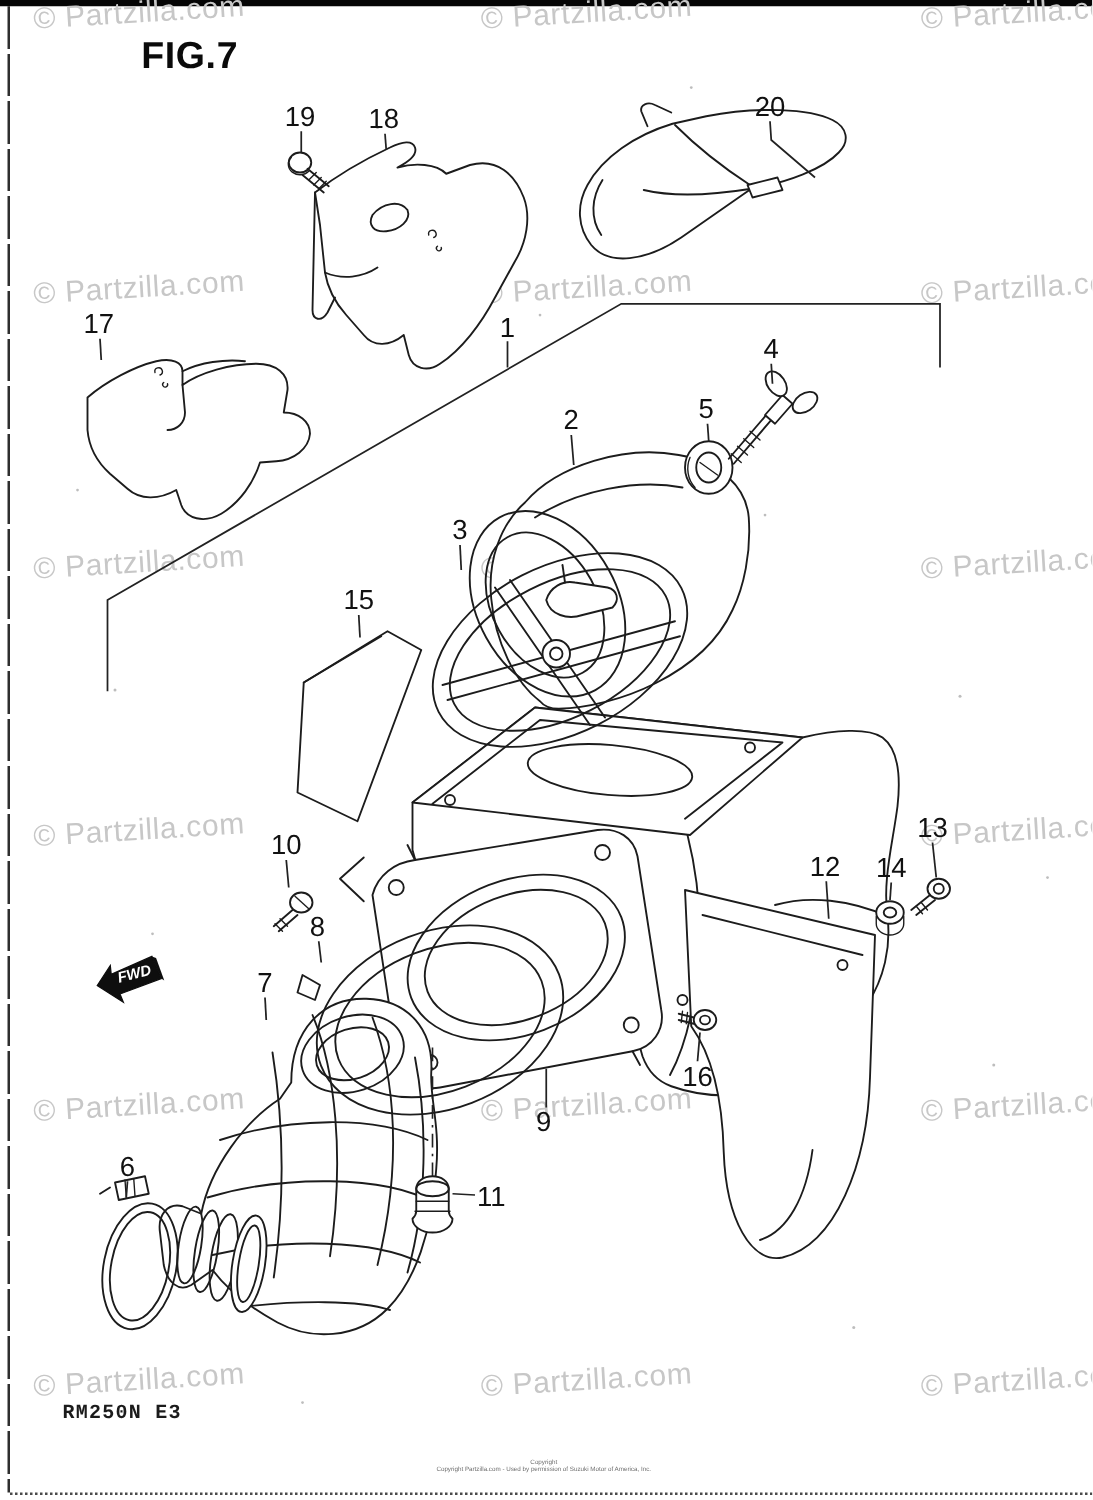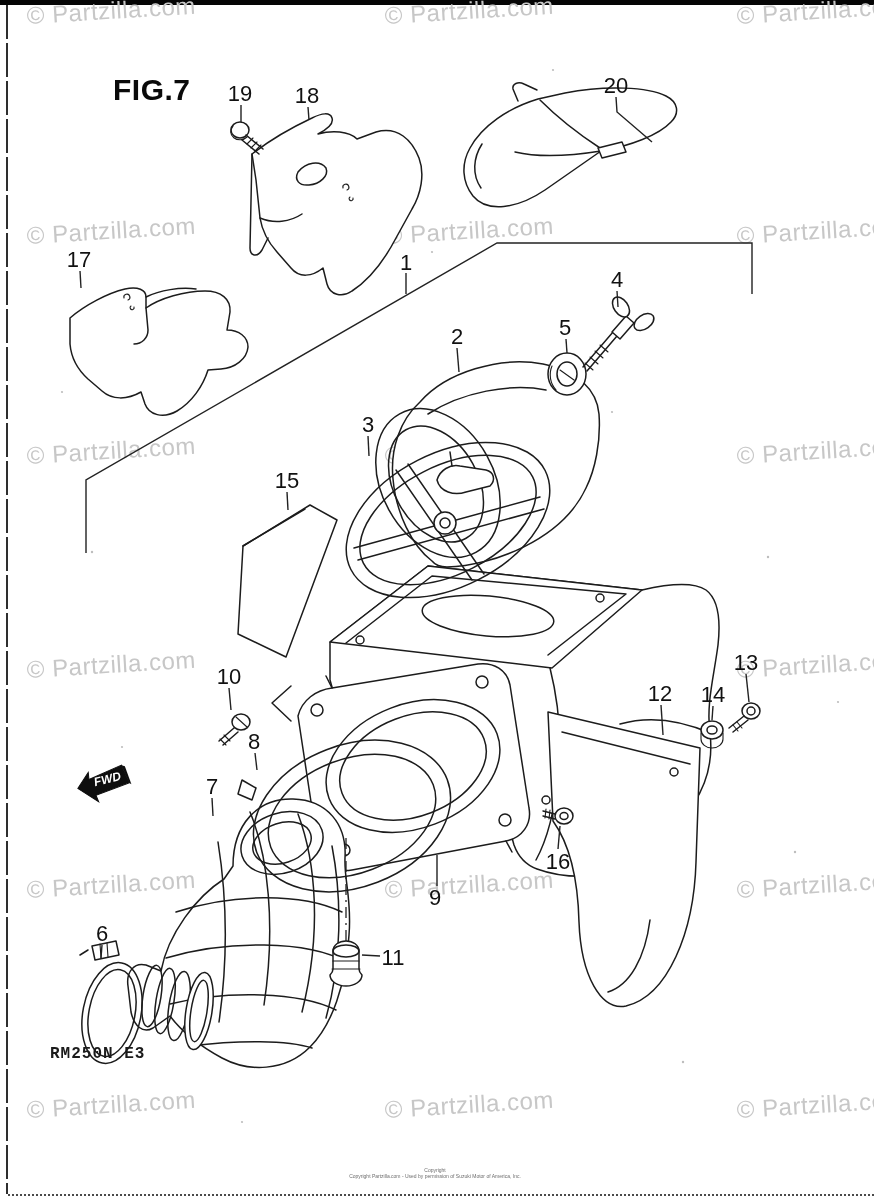--- a/index.html
+++ b/index.html
@@ -6,40 +6,40 @@
   #page{
     position:relative;width:874px;height:1200px;background:#ffffff;
     overflow:hidden;font-family:"Liberation Sans",sans-serif;
   }
   #topbar{position:absolute;left:0;top:0;width:874px;height:5px;background:#050505;}
   #leftrule{position:absolute;left:6px;top:5px;width:2px;height:1189px;
     background:repeating-linear-gradient(#2e2e2e 0 34px, transparent 34px 38px);}
   #bottomrule{position:absolute;left:8px;right:0;top:1194px;border-top:2px dotted #4a4a4a;height:0;}
   #figtitle{
     position:absolute;left:113px;top:28px;font-size:30px;font-weight:800;
-    letter-spacing:0.5px;color:#0a0a0a;margin-top:45px;
+    letter-spacing:0.5px;color:#0a0a0a;
   }
   .wm{
     position:absolute;font-size:24px;color:#c7c7c7;white-space:nowrap;
     transform:rotate(-3.5deg);transform-origin:left top;letter-spacing:0.5px;
     pointer-events:none;
   }
   #art{position:absolute;left:0;top:0;}
   #art path,#art ellipse,#art circle,#art polyline,#art line{vector-effect:non-scaling-stroke;}
   .ln{stroke:#1c1c1c;stroke-width:1.5;fill:none;stroke-linecap:round;stroke-linejoin:round;}
   .lnw{stroke:#1c1c1c;stroke-width:1.5;fill:#ffffff;stroke-linecap:round;stroke-linejoin:round;}
   .lnt{stroke:#1c1c1c;stroke-width:1.1;fill:none;stroke-linecap:round;}
   .leader{stroke:#222222;stroke-width:1.4;fill:none;}
   .callout{font-family:"Liberation Sans",sans-serif;font-size:22px;fill:#111111;
     text-anchor:middle;dominant-baseline:central;}
   .centerline{stroke:#222;stroke-width:1.3;fill:none;stroke-dasharray:11 5 2 5;}
   .speck{fill:#9a9a9a;opacity:0.65;}
   #fwdbadge{position:absolute;left:76px;top:764px;width:56px;height:44px;transform:rotate(-14deg);}
   #modelcode{
-    position:absolute;left:50px;top:1045px;font-family:"Liberation Mono",monospace;
+    position:absolute;left:50px;top:1121px;font-family:"Liberation Mono",monospace;
     font-weight:700;font-size:16px;letter-spacing:1px;color:#1b1b1b;white-space:nowrap;text-align:center;
   }
   #footerprint{
     position:absolute;left:335px;top:1167px;width:200px;text-align:center;
     color:#6e6e6e;font-size:5px;line-height:6px;font-family:"Liberation Sans",sans-serif;
   }
 </style>
 </head>
 <body>
 

